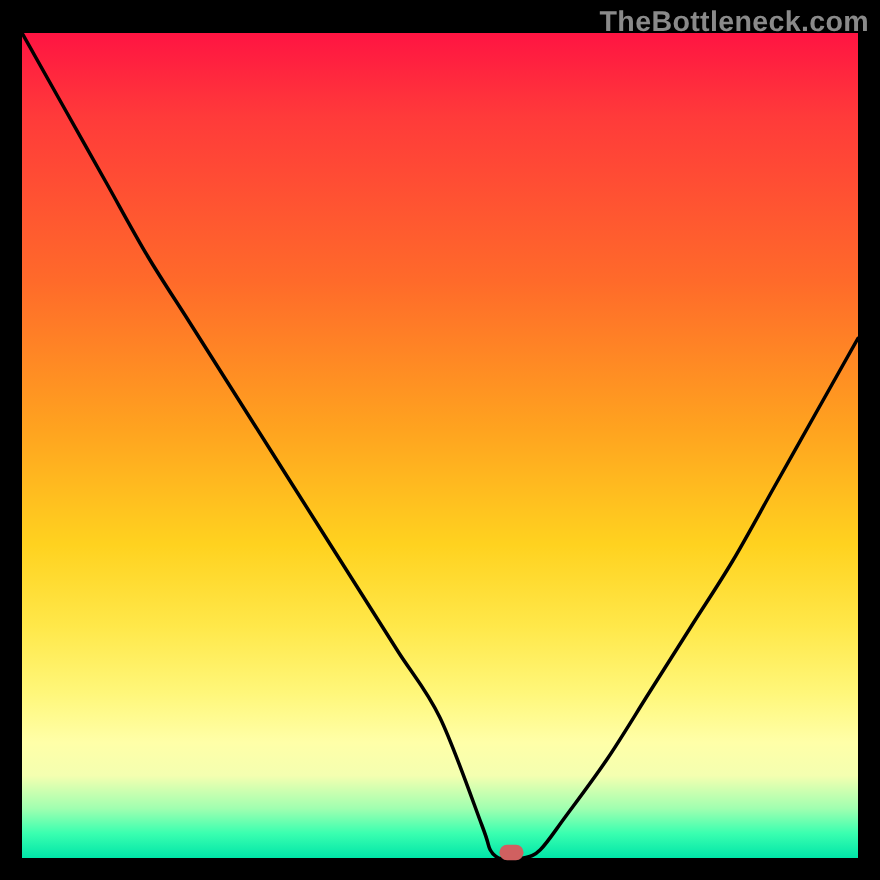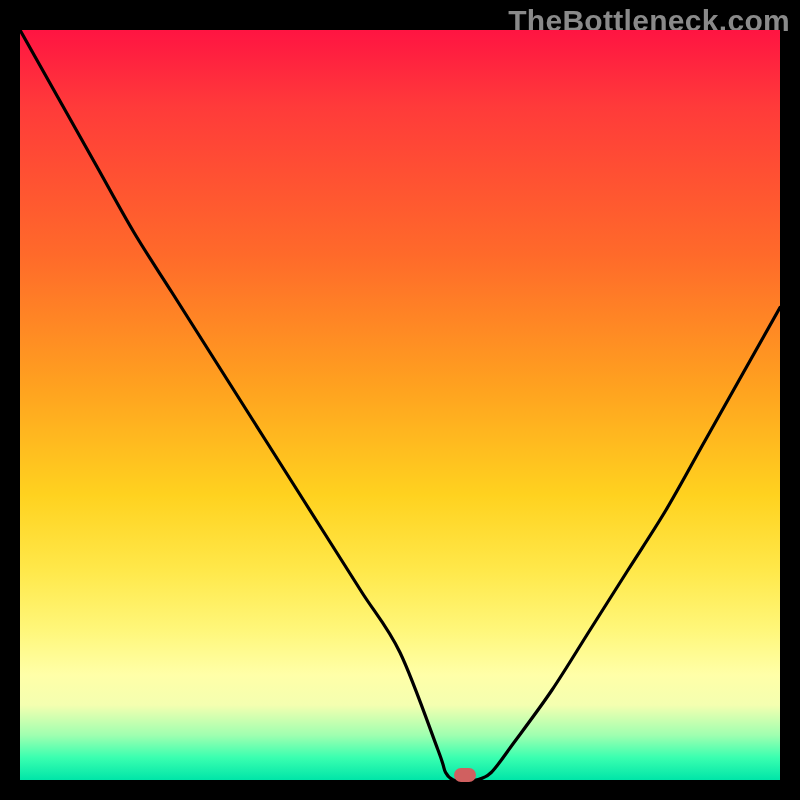--- a/index.html
+++ b/index.html
@@ -37,21 +37,21 @@
       #f4ffb0 90%,
       #a0ffb0 94%,
       #3affb0 97%,
       #00e5a8 100%
     );
   }
   .attribution {
     position: absolute;
     top: 4px;
     right: 10px;
-    font-size: 30px;
+    font-size: 26px;
     font-weight: 600;
     color: #8a8a8a;
     letter-spacing: 0.3px;
   }
   .curve-svg {
     position: absolute;
     left: 0;
     top: 0;
     width: 760px;
     height: 750px;

